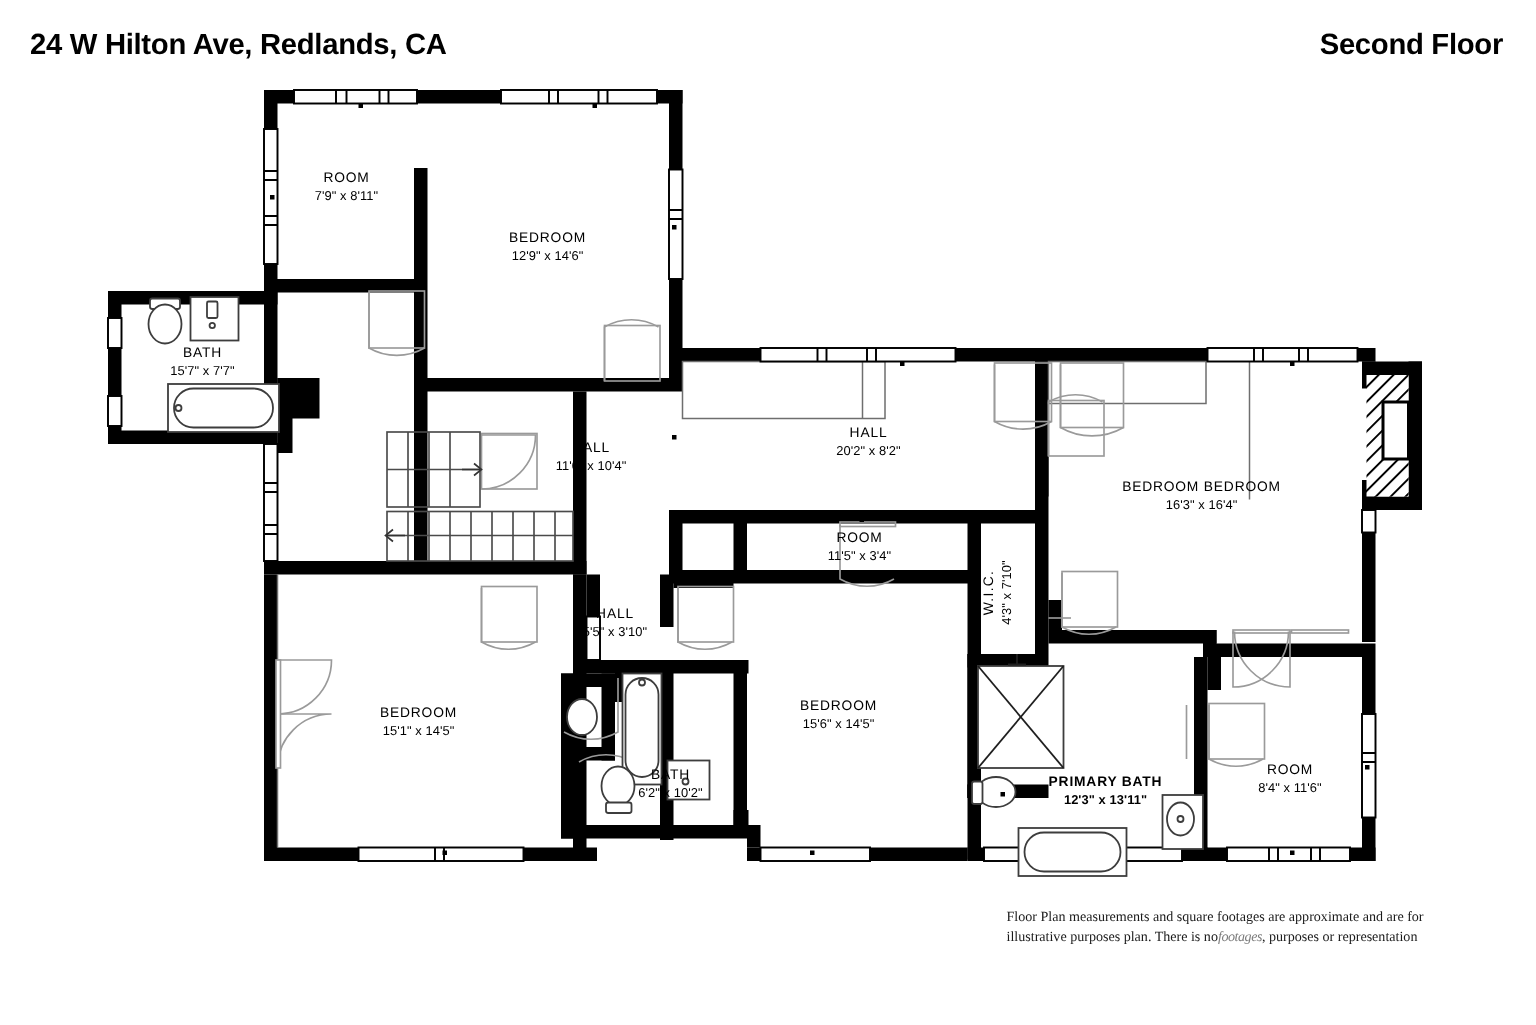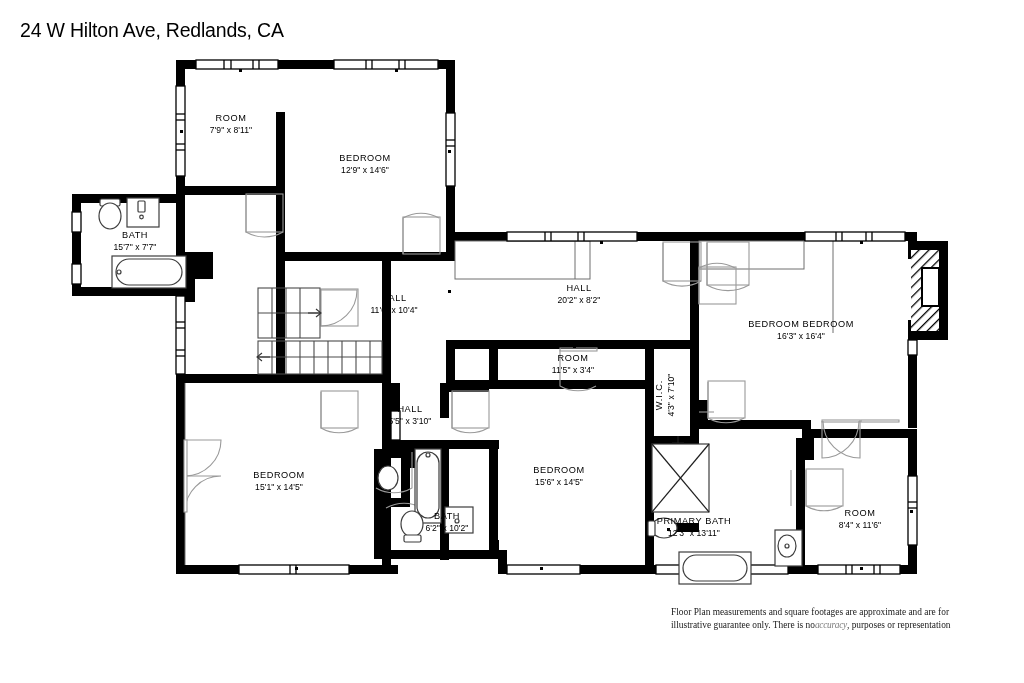--- a/index.html
+++ b/index.html
@@ -15,21 +15,21 @@
     position: relative;
     width: 1024px;
     height: 683px;
     background: #ffffff;
   }
   
   #header-address {
     position: absolute;
     left: 20px; top: 19px;
     font-size: 19.5px;
-    font-weight: normal;
+    font-weight: bold;
     color: #000000;
     letter-spacing: -0.2px;
     white-space: nowrap;
   }
   #header-floor {
     position: absolute;
     right: 22px; top: 19px;
     font-size: 19.5px;
     font-weight: bold;
     color: #000000;
@@ -82,20 +82,21 @@
   }
   .room-label.rot .nm { letter-spacing: 0.9px; }
 </style>
 </head>
 <body>
 
 <div id="page">
 
   <div id="header-address">24 W Hilton Ave, Redlands, CA</div>
 
+  <div id="header-floor">Second Floor</div>
 
   <svg id="plan" viewBox="0 0 1024 683">
 
     <defs>
       <pattern id="hatch" width="7" height="7" patternTransform="rotate(45)" patternUnits="userSpaceOnUse">
         <rect width="7" height="7" fill="#ffffff"></rect>
         <line x1="0" y1="0" x2="0" y2="7" stroke="#000000" stroke-width="2.6"></line>
       </pattern>
     </defs>
 
@@ -555,30 +556,30 @@
     <div class="room-label" style="left:447px; top:522px;">
       <span class="nm">BATH</span>
       <span class="dm">6'2" x 10'2"</span>
     </div>
 
     <div class="room-label" style="left:559px; top:476px;">
       <span class="nm">BEDROOM</span>
       <span class="dm">15'6" x 14'5"</span>
     </div>
 
-    <div class="room-label" style="left:694px; top:527px;">
+    <div class="room-label" style="left:737px; top:527px;font-weight:bold;">
       <span class="nm">PRIMARY BATH</span>
       <span class="dm">12'3" x 13'11"</span>
     </div>
 
     <div class="room-label" style="left:860px; top:519px;">
       <span class="nm">ROOM</span>
       <span class="dm">8'4" x 11'6"</span>
     </div>
 
   </div>
 
   <div id="disclaimer">
     <span class="ln">Floor Plan measurements and square footages are approximate and are for</span>
-    <span class="ln"><span>illustrative guarantee only. There is no</span><span class="smudge">accuracy</span><span>, purposes or representation</span></span>
+    <span class="ln"><span>illustrative purposes plan. There is no</span><span class="smudge">footages</span><span>, purposes or representation</span></span>
   </div>
 
 </div>
 
 </body></html>

